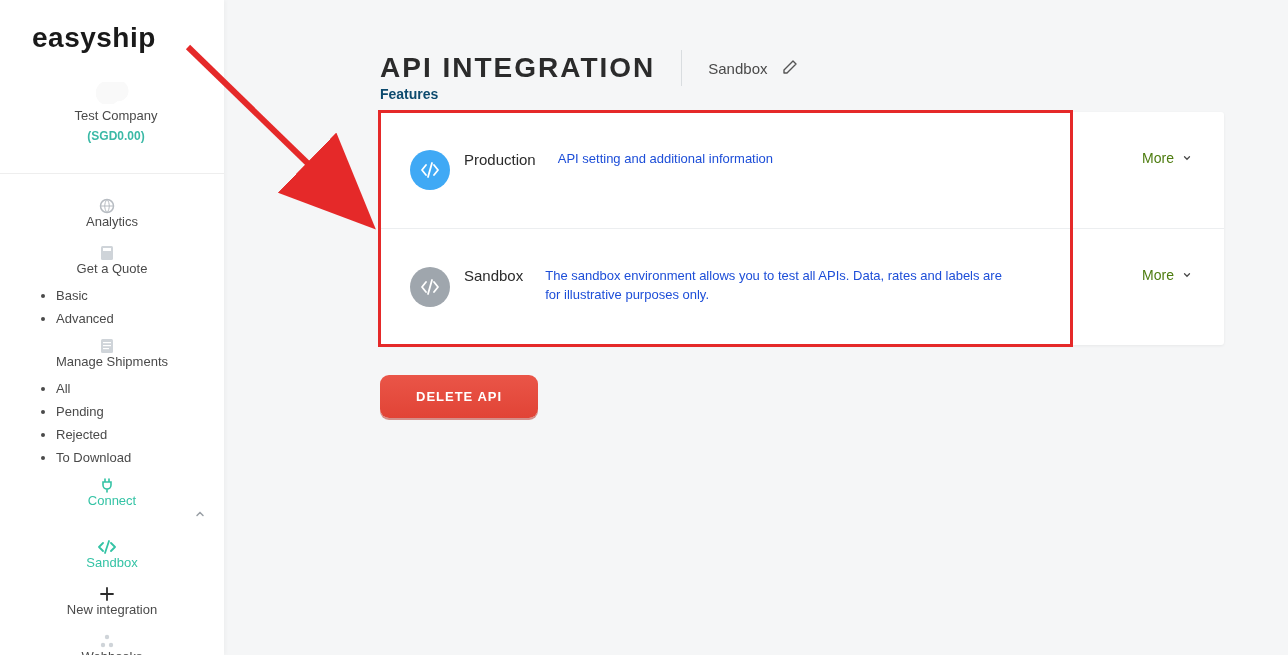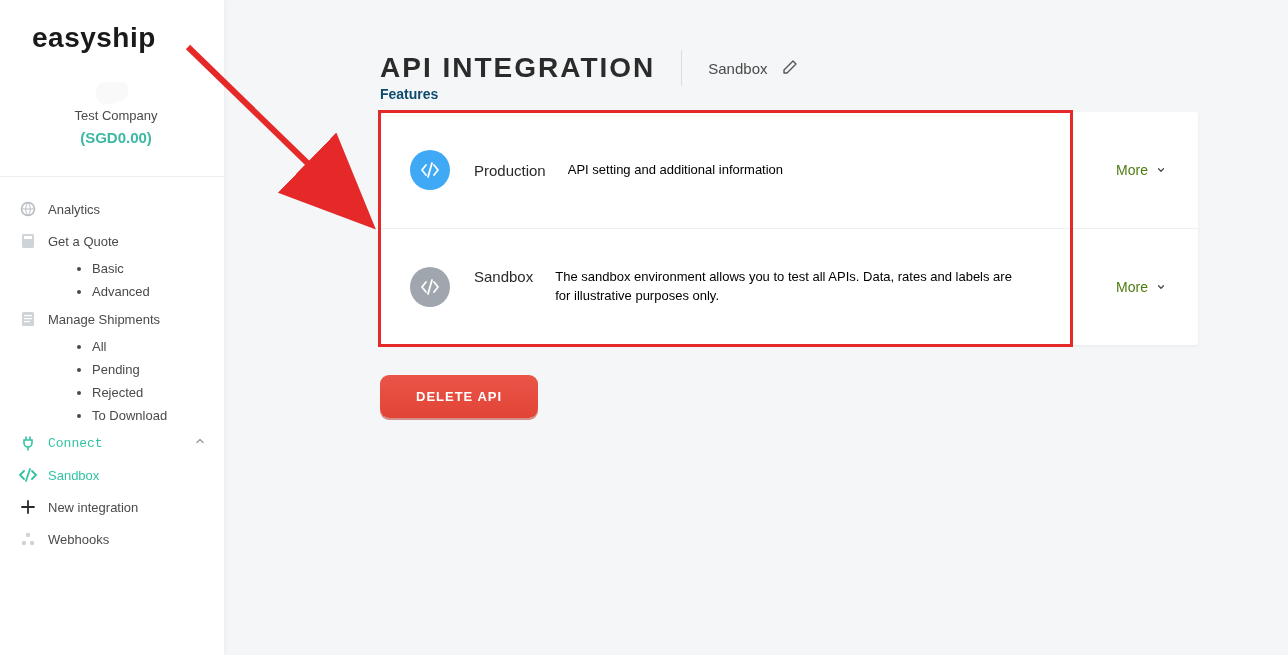--- a/index.html
+++ b/index.html
@@ -39,46 +39,47 @@
   }
   .company-logo {
     width: 40px; height: 22px; margin: 0 auto 4px auto;
     opacity: 0.1;
     background: radial-gradient(circle at 30% 50%, #ccc 40%, transparent 42%), radial-gradient(circle at 55% 40%, #ccc 40%, transparent 42%);
   }
   .company-name {
     font-size: 13px; color: #4a4a4a;
   }
   .company-balance {
-    font-size: 15px; color: #3bb9a6; font-weight: 600; margin-top: 6px;
+    font-size: 12px; color: #3bb9a6; font-weight: 600; margin-top: 6px;
   }
   .sidebar-hr { border: none; border-top: 1px solid #eee; margin: 14px 0 16px 0; }
 
   .nav-section { font-size: 13px; }
   .nav-row {
     display: flex; align-items: center;
     padding: 8px 18px;
     color: #4a4a4a;
     cursor: pointer;
     white-space: nowrap;
+    flex-direction: column;
   }
   .nav-row .ic { width: 20px; height: 16px; margin-right: 10px; display:inline-flex; align-items:center; justify-content:center; }
   .sub-list { list-style: disc; padding-left: 56px; }
-  .sub-list li { padding: 4px 0; cursor: pointer; color:#4a4a4a; font-size: 13px; margin-left: 36px;}
+  .sub-list li { padding: 4px 0; cursor: pointer; color:#4a4a4a; font-size: 13px;}
   .nav-row.activebold { color:#34c3a5; font-weight:500;}
   .chev { margin-left:auto; }
 
-  .row-connect { color:#34c3a5;font-family:Liberation Mono, monospace; }
+  .row-connect { color:#34c3a5; }
   .row-sandbox { color:#34c3a5; }
 
   
   .main {
     position: absolute;
     left: 190px; top: 0; right: 0; bottom: 0;
-    padding: 50px 90px 30px 190px;
+    padding: 50px 64px 30px 190px;
   }
 
   .header-line { display:flex; align-items:center; gap: 26px; }
   .page-title {
     font-size: 28px;
     font-weight: 700;
     letter-spacing: 2px;
     color: #2b2b2b;
   }
   .divider-v { width:1px; height:36px; background:#d9dde0; }
@@ -102,39 +103,39 @@
     position:absolute;
     left: -2px;
     top: -2px;
     width: 695px;
     bottom: -2px;
     border: 3px solid #e52929;
     pointer-events:none;
   }
 
   .feature-row {
-    display:flex; align-items:center;
+    display:flex; align-items:flex-start;
     padding: 38px 32px 38px 30px;
-    gap: 24px;
+    gap: 14px;
   }
   .feature-row + .feature-row { border-top:1px solid #eceef0; }
 
   .circ {
     width: 40px; height:40px; border-radius:50%;
     display:flex; align-items:center; justify-content:center;
     flex:0 0 40px;
     color:#fff;
     font-size: 15px;
   }
   .circ.blue { background:#3fa9f5; }
   .circ.gray { background:#9fa6ad; }
 
   .feat-body { display:flex; align-items:center; gap: 22px; flex:1 1 auto;}
   .feat-title { font-size:15px; color:#2b2b2b; white-space:nowrap;}
-  .feat-desc { font-size:13px; color:#000000; line-height:1.45; max-width: 460px;}
+  .feat-desc { font-size:13px; color:#1d4ed8; line-height:1.45; max-width: 460px;}
   .more { margin-left:auto; display:flex; align-items:center; gap:8px; color:#4d7c0f; font-size:14px; cursor:pointer;}
   .caret { width:10px;height:10px; }
 
   .delete-btn {
     margin-top: 30px;
     background: #e84c3d;
     background: linear-gradient(#ea5548, #e14436);
     color:#fff;
     font-weight:700;
     font-size: 13px;

